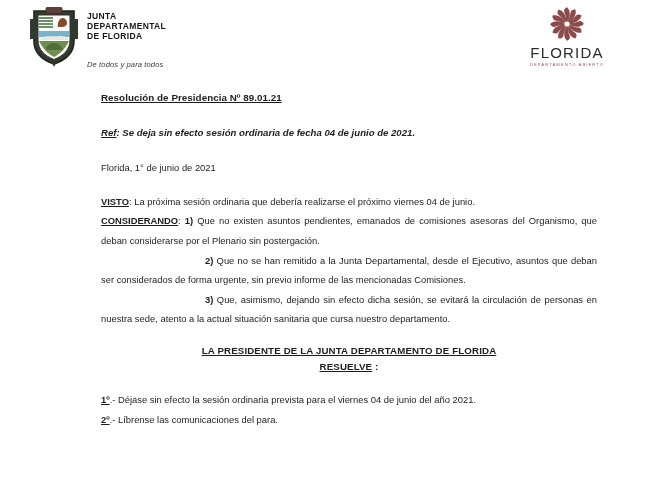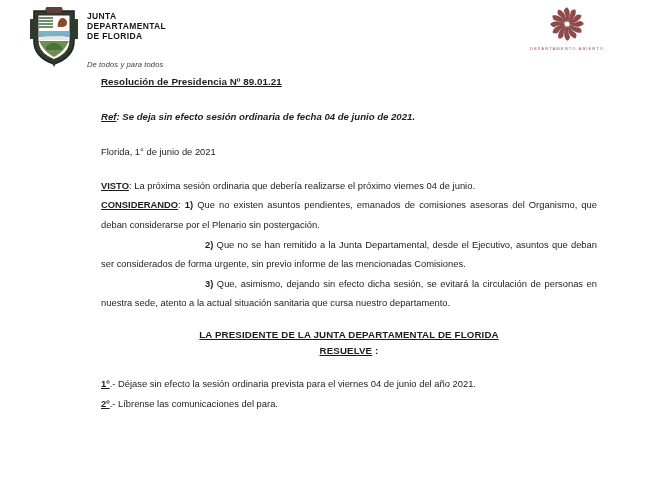--- a/index.html
+++ b/index.html
@@ -82,21 +82,21 @@
     font-size: 4.2px;
     letter-spacing: 1.05px;
     color: #9b5c5c;
     margin-top: 2px;
   }
 
   
   .doc {
     position: absolute;
     left: 101px;
-    top: 72px;
+    top: 88px;
     width: 496px;
   }
 
   .p {
     font-size: 9.4px;
     line-height: 19.6px;
     text-align: justify;
     color: #1d1d1d;
     margin: 0;
   }
@@ -227,20 +227,21 @@
             </g>
           <g transform="rotate(300)">
               <path d="M0,-42 C7,-36 9,-24 5,-14 C3,-9 -1,-6 -3,-5 C-2,-12 -3,-22 -7,-30 C-9,-35 -5,-40 0,-42 Z"></path>
             </g>
           <g transform="rotate(330)">
               <path d="M0,-42 C7,-36 9,-24 5,-14 C3,-9 -1,-6 -3,-5 C-2,-12 -3,-22 -7,-30 C-9,-35 -5,-40 0,-42 Z"></path>
             </g>
         </g>
       </g>
     </svg>
+    <div class="brand">FLORIDA</div>
     <div class="sub">DEPARTAMENTO ABIERTO</div>
   </div>
 </div>
 
 <div class="doc">
 
   <p class="title">Resolución de Presidencia Nº 89.01.21</p>
 
   <p class="ref"><span class="u">Ref</span><span>: Se deja sin efecto sesión ordinaria de fecha 04 de junio de 2021.</span></p>
 
@@ -252,21 +253,21 @@
 
   <p class="p"><span class="kw">CONSIDERANDO</span><span>: </span><span class="num">1)</span><span> Que no existen asuntos pendientes, emanados de comisiones asesoras del Organismo, que deban considerarse por el Plenario sin postergación.</span></p>
 
   <p class="p indent-para"><span class="num">2)</span><span> Que no se han remitido a la Junta Departamental, desde el Ejecutivo, asuntos que deban ser considerados de forma urgente, sin previo informe de las mencionadas Comisiones.</span></p>
 
   <p class="p indent-para"><span class="num">3)</span><span> Que, asimismo, dejando sin efecto dicha sesión, se evitará la circulación de personas en nuestra sede, atento a la actual situación sanitaria que cursa nuestro departamento.</span></p>
 
 
   <div class="spacer-sm"></div>
 
-  <p class="center-head"><span class="u">LA PRESIDENTE DE LA JUNTA DEPARTAMENTAL DE FLORIDA</span></p>
+  <p class="center-head"><span class="u">LA PRESIDENTE DE LA JUNTA DEPARTAMENTO DE FLORIDA</span></p>
   <p class="center-head"><span class="u">RESUELVE</span><span> :</span></p>
 
   <div class="spacer-sm"></div>
 
   <p class="p left"><span class="item-no">1º</span><span>.- Déjase sin efecto la sesión ordinaria prevista para el viernes 04 de junio del año 2021.</span></p>
 
   <p class="p left"><span class="item-no">2º</span><span>.- Líbrense las comunicaciones del para.</span></p>
 
 </div>
 

